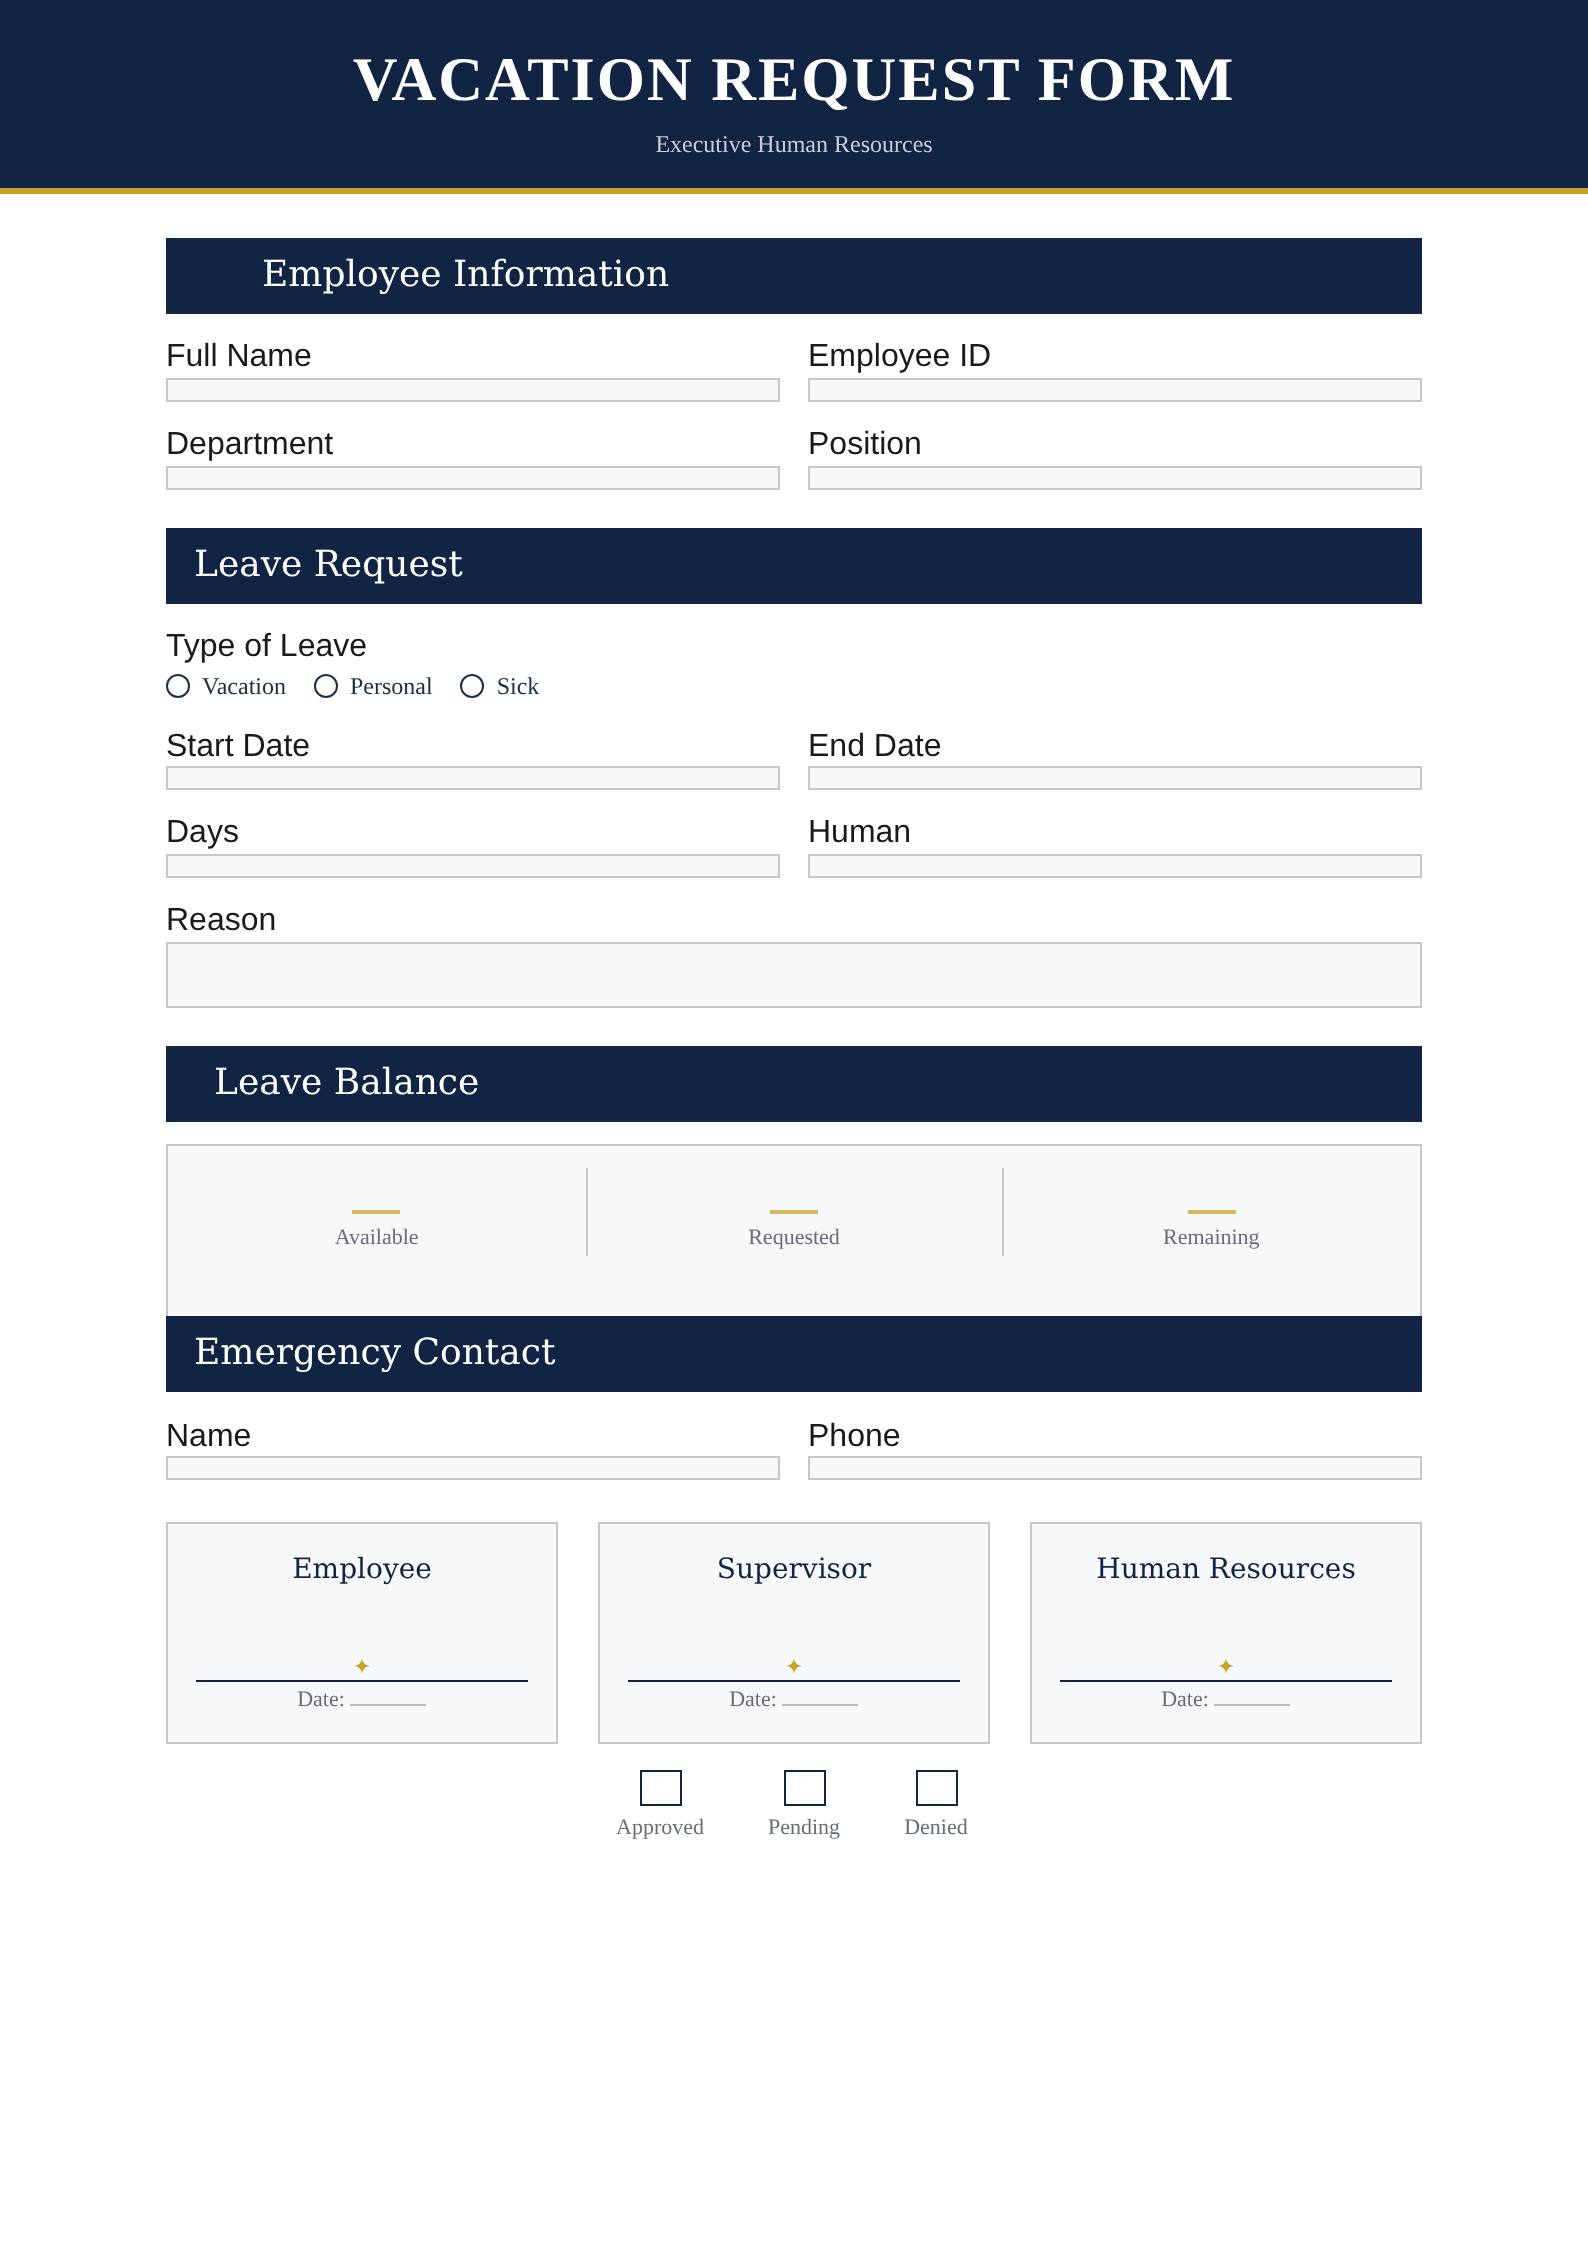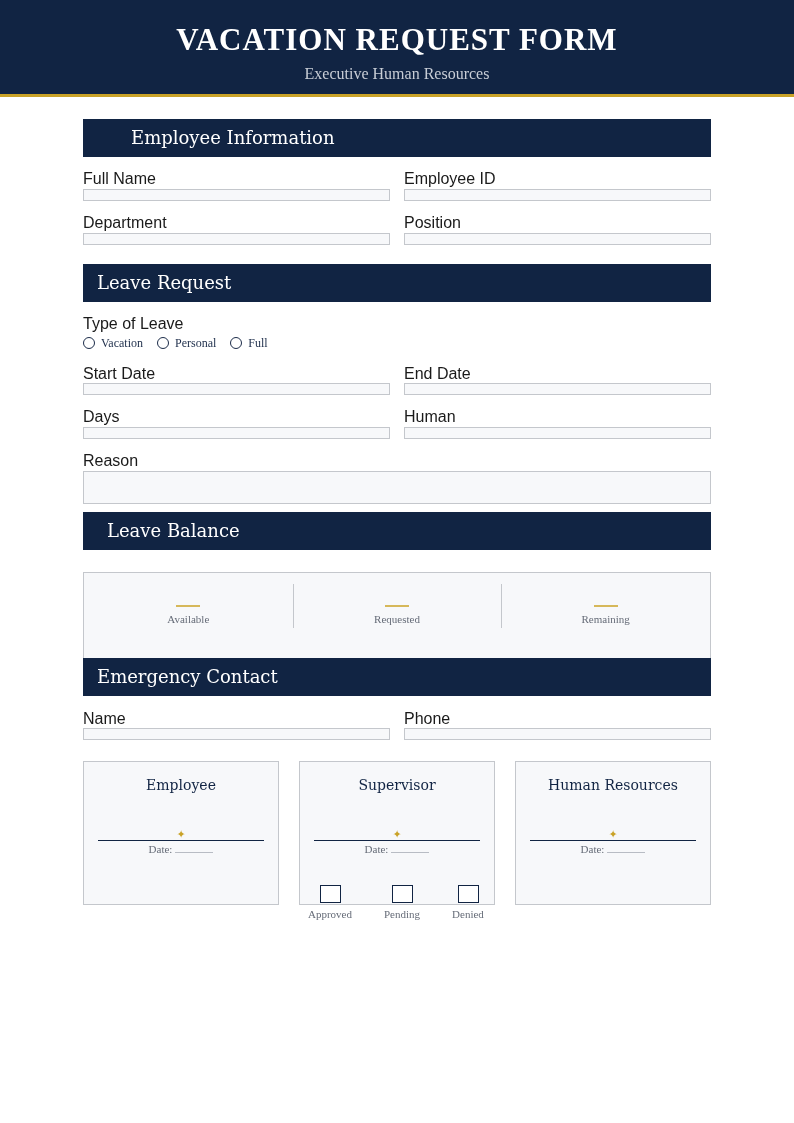--- a/index.html
+++ b/index.html
@@ -11,21 +11,21 @@
       background: #112443; border-bottom: 3px solid #c9a227;
       text-align: center;
     }
     .header .title {
       position: absolute; left: 0; right: 0; top: 22px;
       font-family: "Liberation Serif", serif; font-weight: bold;
       font-size: 31px; letter-spacing: 1px; color: #ffffff;
     }
     .header .subtitle {
       position: absolute; left: 0; right: 0; top: 65px;
-      font-family: "Liberation Serif", serif; font-size: 16px; color: #c8cdd6;
+      font-family: "Liberation Serif", serif; font-size: 12px; color: #c8cdd6;
     }
 
     .section-bar {
       position: absolute; left: 83px; width: 628px; height: 38px;
       background: #112443; color: #ffffff;
       font-family: "DejaVu Serif", serif; font-size: 18px;
       padding-left: 14px; line-height: 38px;
     }
 
     .label {
@@ -62,21 +62,21 @@
     .balance .dash {
       position: absolute; left: 50%; top: 32px; width: 24px; height: 2px;
       background: #d6b85a; transform: translateX(-50%);
     }
     .balance .blabel {
       position: absolute; left: 0; right: 0; top: 40px; text-align: center;
       font-family: "Liberation Serif", serif; font-size: 11px; color: #666c78;
     }
 
     .sig {
-      position: absolute; top: 761px; width: 196px; height: 144px;
+      position: absolute; top: 761px; width: 196px; height: 111px;
       background: #f7f8fa; border: 1px solid #c4c7cc;
     }
     .sig .stitle {
       position: absolute; left: 0; right: 0; top: 15px; text-align: center;
       font-family: "DejaVu Serif", serif; font-size: 14px; color: #112443;
     }
     .sig .star {
       position: absolute; left: 50%; top: 66px; transform: translateX(-50%);
       font-size: 11px; color: #c9a227; line-height: 12px;
     }
@@ -127,38 +127,38 @@
   <div class="radio">
     <span class="circle"></span>
     <span class="rlabel">Vacation</span>
   </div>
   <div class="radio">
     <span class="circle"></span>
     <span class="rlabel">Personal</span>
   </div>
   <div class="radio">
     <span class="circle"></span>
-    <span class="rlabel">Full</span>
+    <span class="rlabel">Sick</span>
   </div>
 </div>
 
 <div class="label" style="left:83px; top:365px;">Start Date</div>
 <div class="field" style="left:83px; top:383px;"></div>
 <div class="label" style="left:404px; top:365px;">End Date</div>
 <div class="field" style="left:404px; top:383px;"></div>
 
 <div class="label" style="left:83px; top:408px;">Days</div>
 <div class="field" style="left:83px; top:427px;"></div>
 <div class="label" style="left:404px; top:408px;">Human</div>
 <div class="field" style="left:404px; top:427px;"></div>
 
 <div class="label" style="left:83px; top:452px;">Reason</div>
 <div class="textarea" style="top:471px;"></div>
 
-<div class="section-bar" style="top:512px;padding-left:24px;">Leave Balance</div>
+<div class="section-bar" style="top:523px;padding-left:24px;">Leave Balance</div>
 
 <div class="balance">
   <div class="cell">
     <div class="dash"></div>
     <div class="blabel">Available</div>
   </div>
   <div class="cell">
     <div class="dash"></div>
     <div class="blabel">Requested</div>
   </div>

